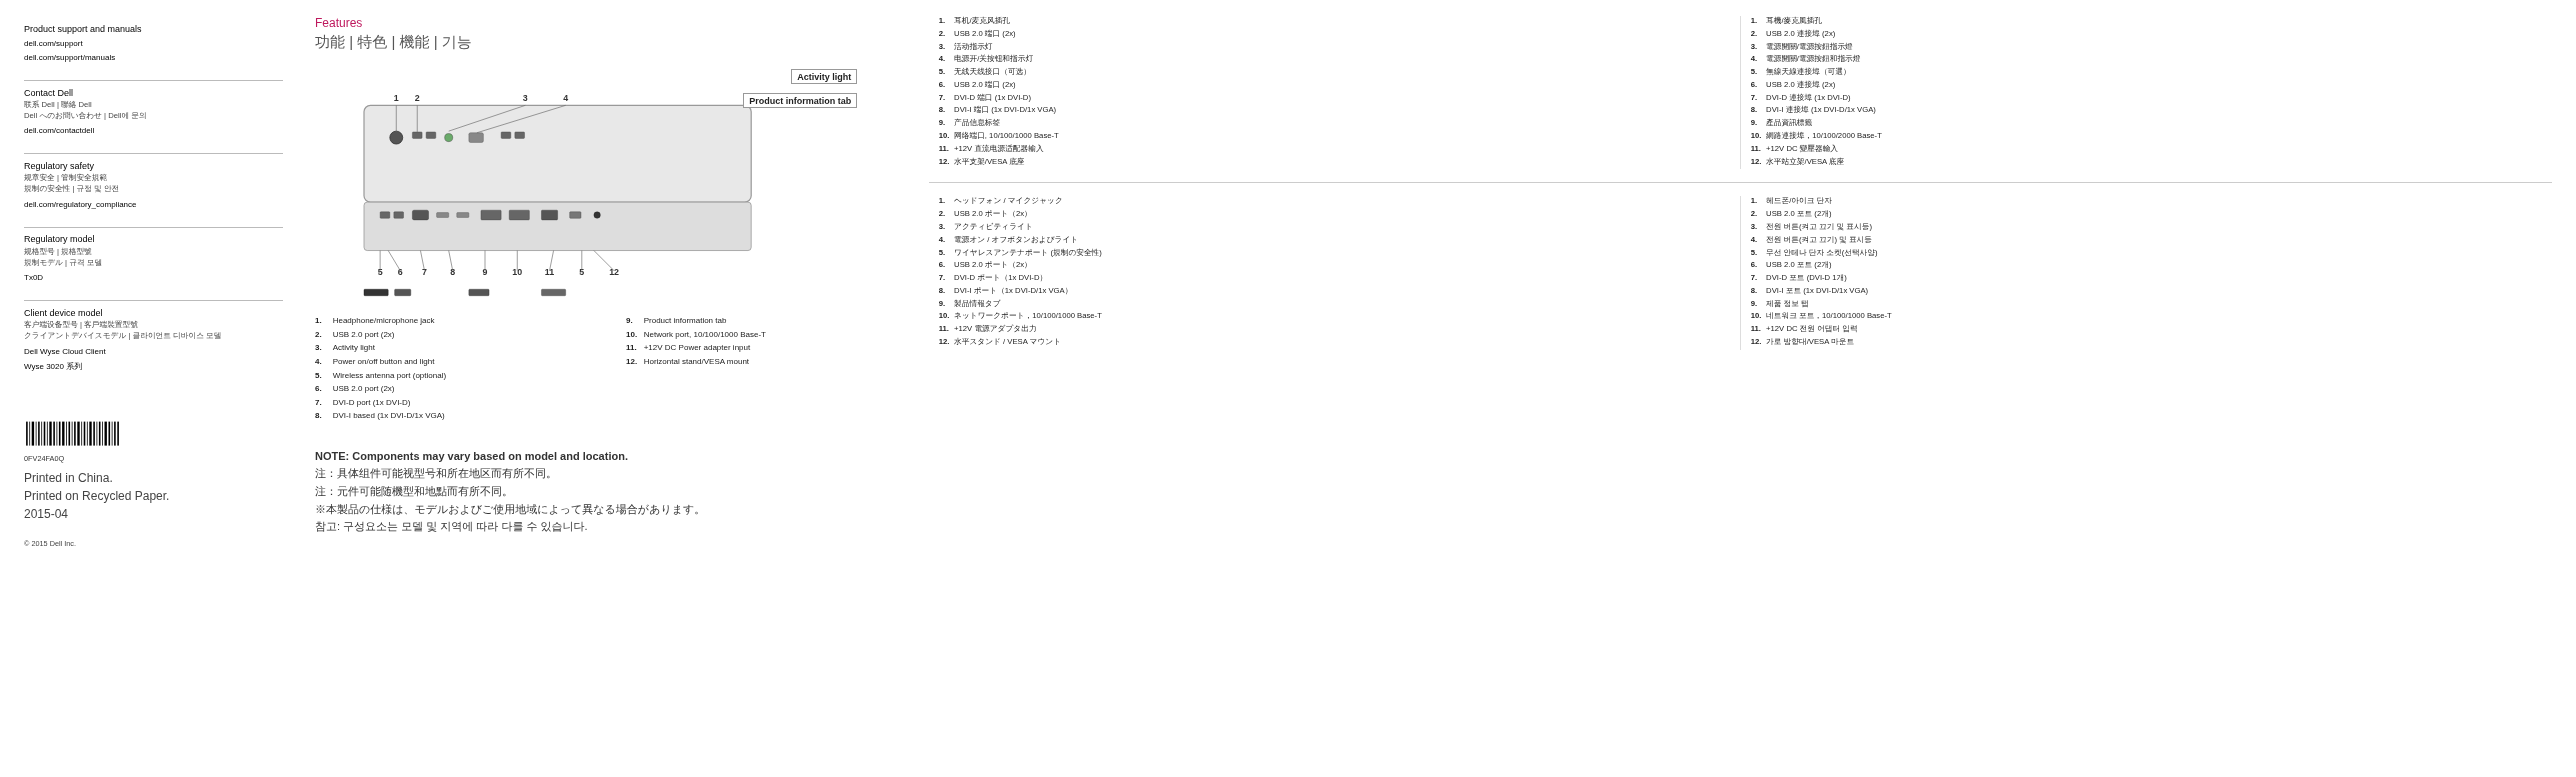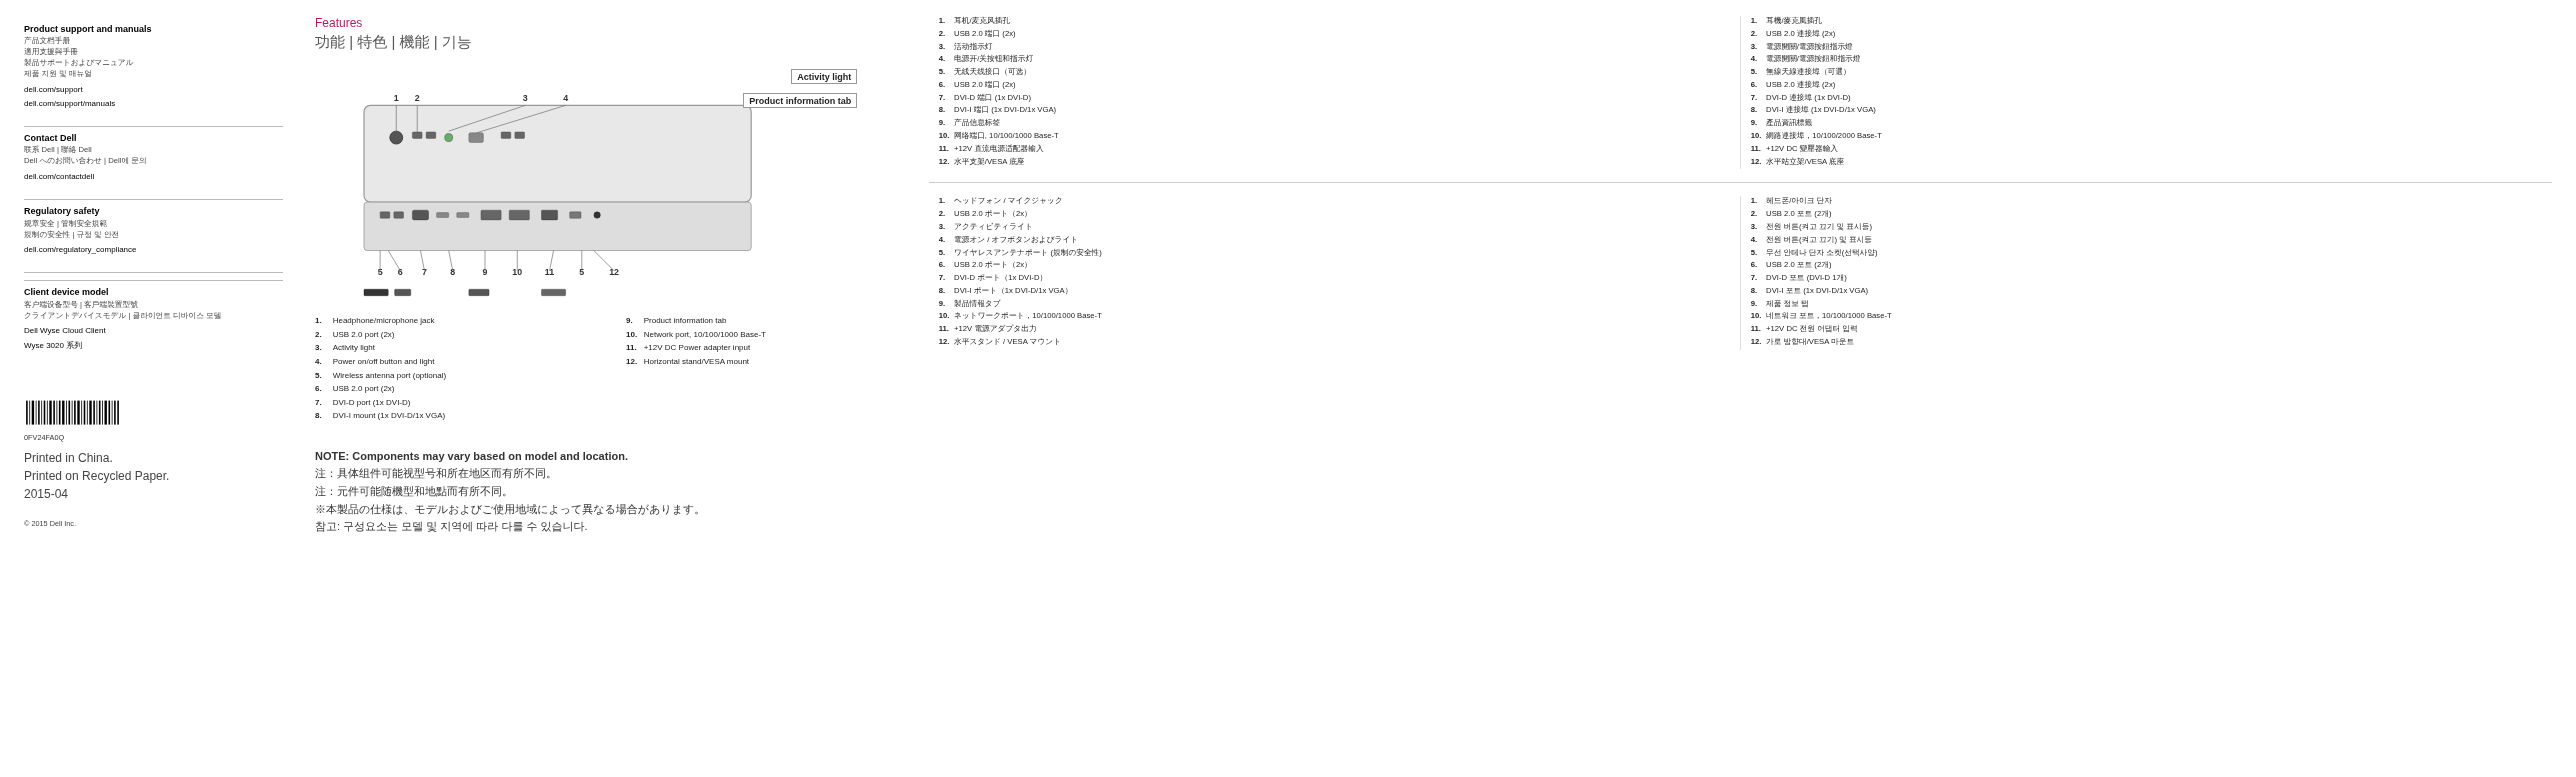--- a/index.html
+++ b/index.html
@@ -30,21 +30,21 @@
       padding-right: 16px;
       padding-top: 8px;
     }
 
     .section-block {
       margin-bottom: 18px;
     }
 
     .section-title {
       font-size: 9px;
-      font-weight: bold;
+      font-weight: normal;
       color: #000;
       margin-bottom: 2.4px;
     }
 
     .section-subtitle {
       font-size: 7.7px;
       color: #444;
       line-height: 1.4;
     }
 
@@ -153,26 +153,20 @@
   </style>
 </head>
 <body>
 
 <div class="page-wrapper">
 
   <div class="left-col">
 
     <div class="section-block">
       <div class="section-title">Product support and manuals</div>
-      <div class="section-subtitle">
-        <div>产品文档手册</div>
-        <div>適用支援與手冊</div>
-        <div>製品サポートおよびマニュアル</div>
-        <div>제품 지원 및 매뉴얼</div>
-      </div>
       <div class="section-link">dell.com/support</div>
       <div class="section-link">dell.com/support/manuals</div>
     </div>
 
     <hr class="separator-line">
 
     <div class="section-block">
       <div class="section-title">Contact Dell</div>
       <div class="section-subtitle">
         <div>联系 Dell | 聯絡 Dell</div>
@@ -187,20 +181,28 @@
       <div class="section-title">Regulatory safety</div>
       <div class="section-subtitle">
         <div>规章安全 | 管制安全規範</div>
         <div>規制の安全性 | 규정 및 안전</div>
       </div>
       <div class="section-link">dell.com/regulatory_compliance</div>
     </div>
 
     <hr class="separator-line">
 
+    <div class="section-block">
+      <div class="section-title">Regulatory model</div>
+      <div class="section-subtitle">
+        <div>规格型号 | 規格型號</div>
+        <div>規制モデル | 규격 모델</div>
+      </div>
+      <div class="section-link">Tx0D</div>
+    </div>
 
     <hr class="separator-line">
 
     <div class="section-block">
       <div class="section-title">Client device model</div>
       <div class="section-subtitle">
         <div>客户端设备型号 | 客戶端裝置型號</div>
         <div>クライアントデバイスモデル | 클라이언트 디바이스 모델</div>
       </div>
       <div class="section-link">Dell Wyse Cloud Client</div>
@@ -352,21 +354,21 @@
         <div class="feature-item">
           <span class="feature-num">6.</span>
           <span>USB 2.0 port (2x)</span>
         </div>
         <div class="feature-item">
           <span class="feature-num">7.</span>
           <span>DVI-D port (1x DVI-D)</span>
         </div>
         <div class="feature-item">
           <span class="feature-num">8.</span>
-          <span>DVI-I mount (1x DVI-D/1x VGA)</span>
+          <span>DVI-I based (1x DVI-D/1x VGA)</span>
         </div>
       </div>
       <div class="feature-col">
         <div class="feature-item">
           <span class="feature-num">9.</span>
           <span>Product information tab</span>
         </div>
         <div class="feature-item">
           <span class="feature-num">10.</span>
           <span>Network port, 10/100/1000 Base-T</span>

